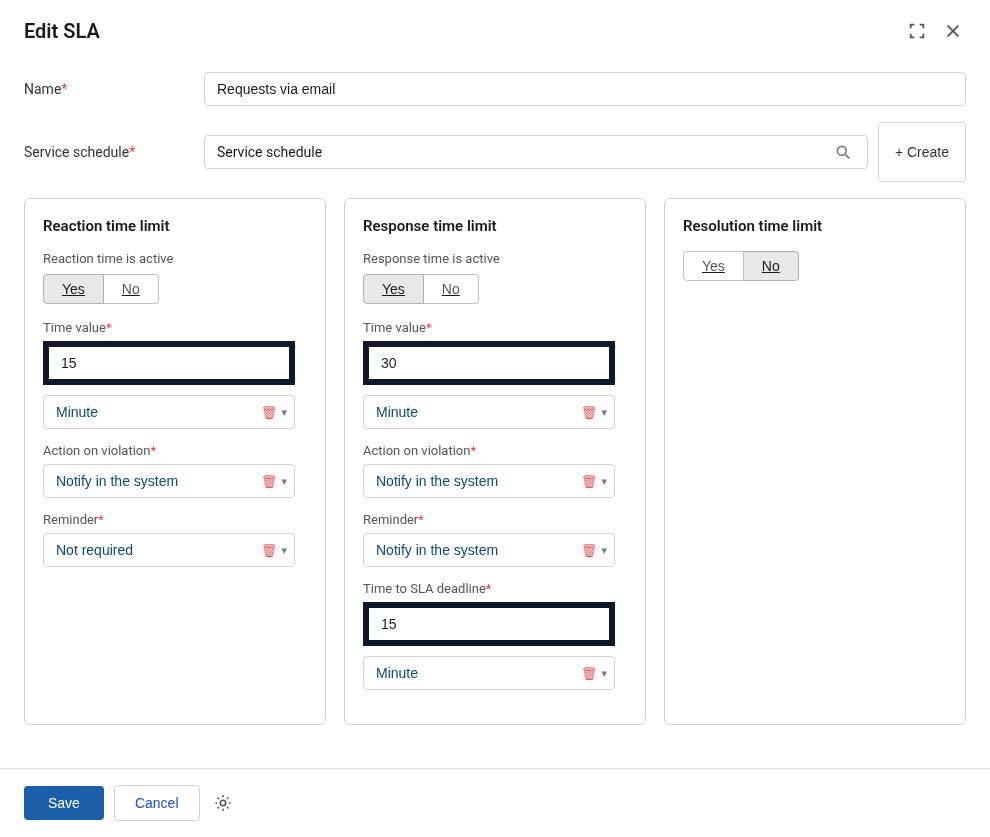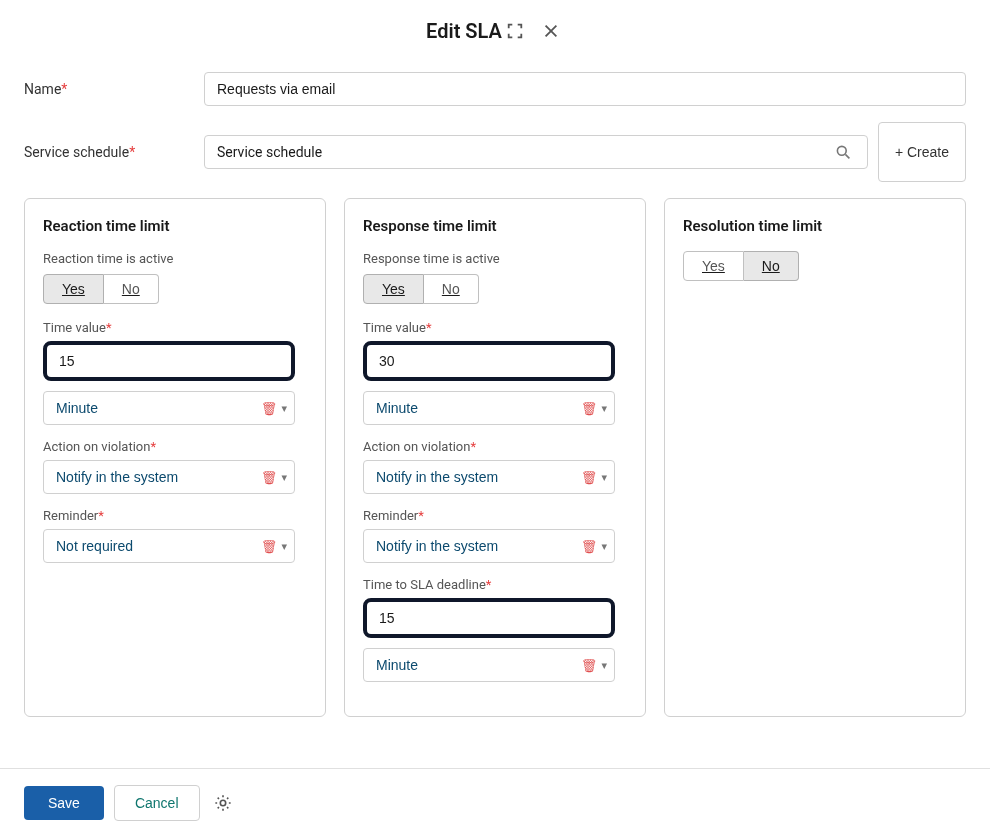--- a/index.html
+++ b/index.html
@@ -14,21 +14,21 @@
     .modal {
       width: 990px;
       min-height: 837px;
       background: #fff;
       display: flex;
       flex-direction: column;
     }
     .modal-header {
       display: flex;
       align-items: center;
-      justify-content: center;
+      justify-content: space-between;
       padding: 18px 24px 12px 24px;
       border-bottom: none;
     }
     .modal-title {
       font-size: 20px;
       font-weight: 600;
       color: #1a1a1a;
     }
     .modal-header-actions {
       display: flex;
@@ -145,22 +145,22 @@
     .toggle-btn:last-child { border-radius: 0 4px 4px 0; border-left: none; }
     .toggle-btn.active {
       background: #e8e8e8;
       color: #1a1a1a;
       font-weight: 500;
       border-color: #b0b0b0;
     }
     .field-input {
       width: 100%;
       padding: 8px 12px;
-      border: 4px solid #0f172a;
-      border-radius: 8px;
+      border: 6px solid #0f172a;
+      border-radius: 0;
       font-size: 14px;
       color: #1a1a1a;
       margin-bottom: 10px;
       outline: none;
     }
     .select-wrapper {
       width: 100%;
       position: relative;
       margin-bottom: 14px;
     }
@@ -208,21 +208,21 @@
       color: #fff;
       border: none;
       border-radius: 4px;
       font-size: 14px;
       font-weight: 400;
       cursor: pointer;
     }
     .cancel-btn {
       padding: 9px 20px;
       background: #fff;
-      color: #0f766e;
+      color: #1d4ed8;
       border: 1px solid #d0d0d0;
       border-radius: 4px;
       font-size: 14px;
       cursor: pointer;
     }
     .gear-btn {
       background: none;
       border: none;
       cursor: pointer;
       color: #555;

